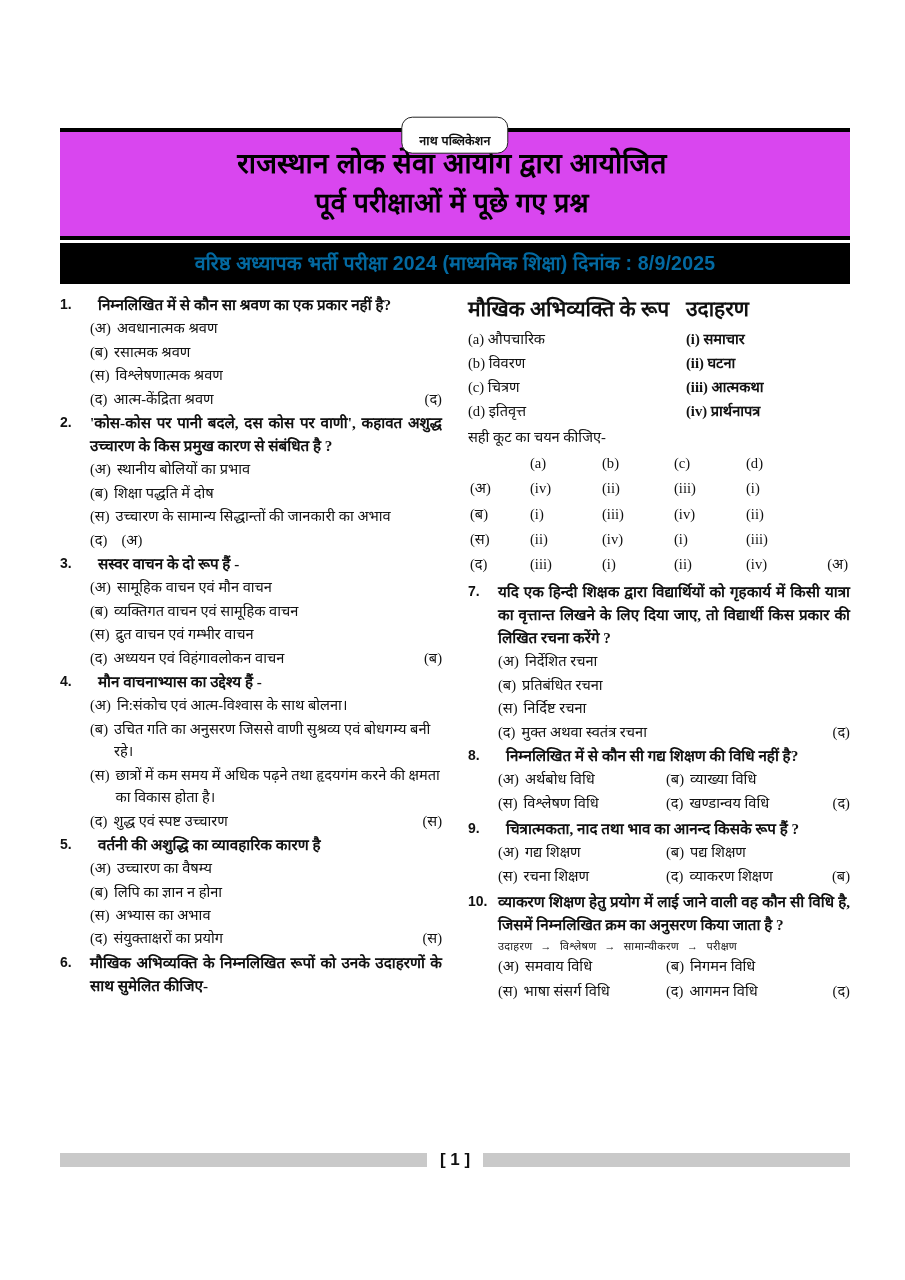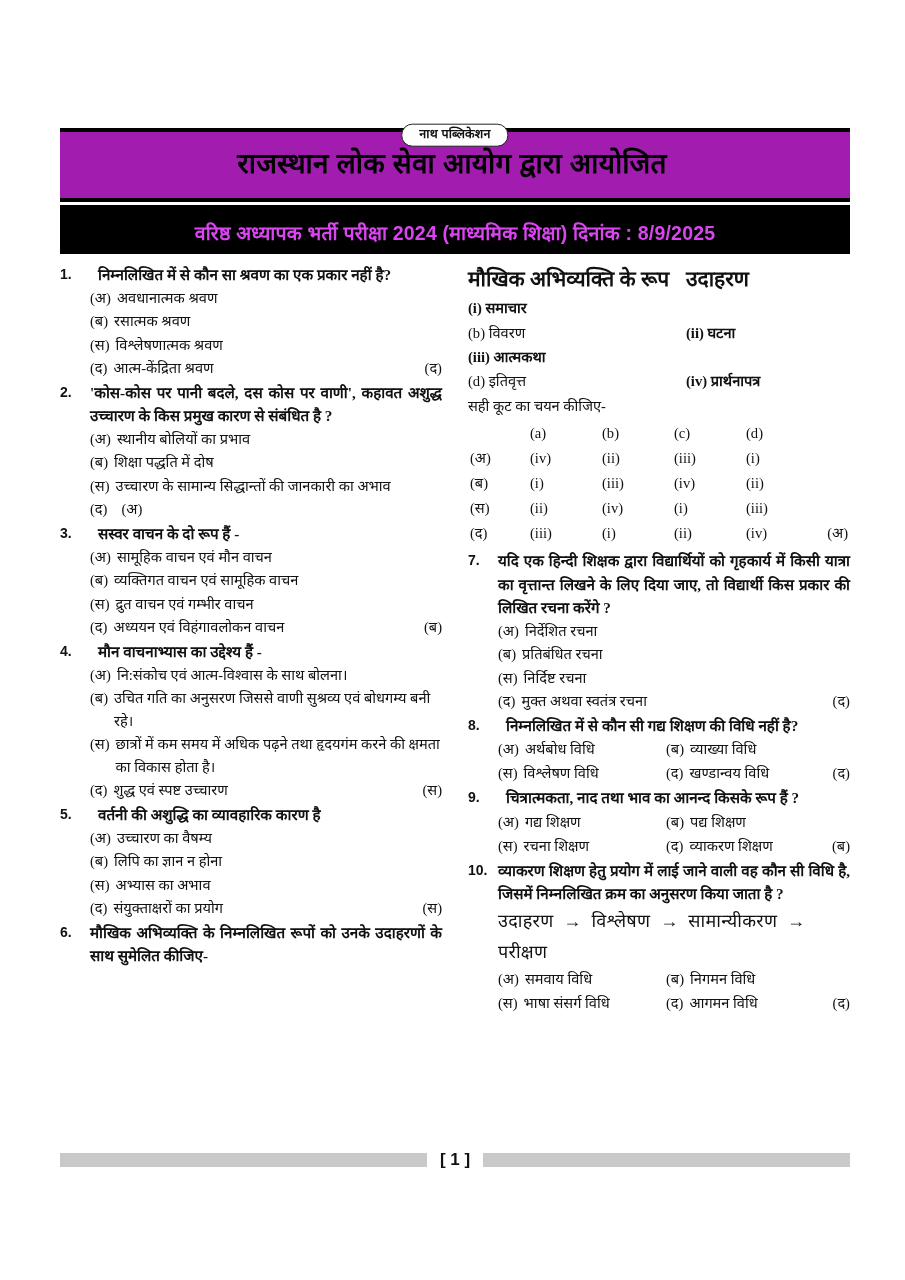--- a/index.html
+++ b/index.html
@@ -41,52 +41,52 @@
     height: 0;
   }
   .pub-badge {
     position: absolute;
     left: 50%;
     transform: translate(-50%, -50%);
     top: 3px;
     background: #ffffff;
     border: 1.6px solid #222;
     border-radius: 11px;
-    padding: 2px 17px 3px 17px;
+    padding: 16px 17px 3px 17px;
     font-family: "Liberation Sans", "DejaVu Sans", sans-serif;
     font-weight: bold;
     font-size: 12.5px;
     letter-spacing: .2px;
     white-space: nowrap;
     z-index: 4;
     line-height: 1.25;
   }
   .title-panel {
-    background: #a21caf;
+    background: #d946ef;
     padding: 12px 16px 14px 10px;
     text-align: center;
   }
   .title-line {
     font-family: "Liberation Sans", "DejaVu Sans", sans-serif;
     font-weight: bold;
     font-size: 28px;
     line-height: 1.42;
     color: #000;
     letter-spacing: .2px;
   }
   .title-line.second { font-size: 27px; }
 
   .exam-bar {
     background: #000000;
-    color: #d946ef;
+    color: #0369a1;
     text-align: center;
     font-family: "Liberation Sans", "DejaVu Sans", sans-serif;
     font-weight: bold;
     font-size: 19.5px;
-    padding: 14px 4px 8px 4px;
+    padding: 6px 4px 8px 4px;
     margin-top: 3px;
     letter-spacing: .2px;
   }
 
   
   .columns {
     display: flex;
     margin-top: 9px;
     gap: 26px;
   }
@@ -202,21 +202,21 @@
     flex: 0 0 72px;
   }
   .code-row .cans {
     flex: 1;
     text-align: right;
     padding-right: 2px;
   }
 
   .seq-line {
     margin-left: 30px;
-    font-size: 18px;
+    font-size: 11px;
     line-height: 1.7;
     letter-spacing: .3px;
   }
   .arrow { padding: 0 5px; }
 
   
   .footer {
     position: absolute;
     left: 60px;
     right: 55px;
@@ -243,20 +243,21 @@
 
 <div class="page">
 
   <div class="masthead">
     <div class="rule-thick"></div>
     <div class="badge-row">
       <div class="pub-badge">नाथ पब्लिकेशन</div>
     </div>
     <div class="title-panel">
       <div class="title-line">राजस्थान लोक सेवा आयोग द्वारा आयोजित</div>
+      <div class="title-line second">पूर्व परीक्षाओं में पूछे गए प्रश्न</div>
     </div>
     <div class="rule-thick"></div>
     <div class="exam-bar">वरिष्ठ अध्यापक भर्ती परीक्षा 2024  (माध्यमिक शिक्षा) दिनांक : 8/9/2025</div>
   </div>
 
   <div class="columns">
 
     <div class="col">
 
       <div class="q">
@@ -376,27 +377,29 @@
     </div>
 
     <div class="col">
 
       <div class="match-head">
         <div class="mh1">मौखिक अभिव्यक्ति के रूप</div>
         <div class="mh2">उदाहरण</div>
       </div>
 
       <div class="match-row">
+        <div class="m1"><span>(a)</span> <span>औपचारिक</span></div>
         <div class="m2"><span>(i)</span> <span>समाचार</span></div>
       </div>
       <div class="match-row">
         <div class="m1"><span>(b)</span> <span>विवरण</span></div>
         <div class="m2"><span>(ii)</span> <span>घटना</span></div>
       </div>
       <div class="match-row">
+        <div class="m1"><span>(c)</span> <span>चित्रण</span></div>
         <div class="m2"><span>(iii)</span> <span>आत्मकथा</span></div>
       </div>
       <div class="match-row">
         <div class="m1"><span>(d)</span> <span>इतिवृत्त</span></div>
         <div class="m2"><span>(iv)</span> <span>प्रार्थनापत्र</span></div>
       </div>
 
       <div class="match-instr">सही कूट का चयन कीजिए-</div>
 
       <div class="code-grid">

